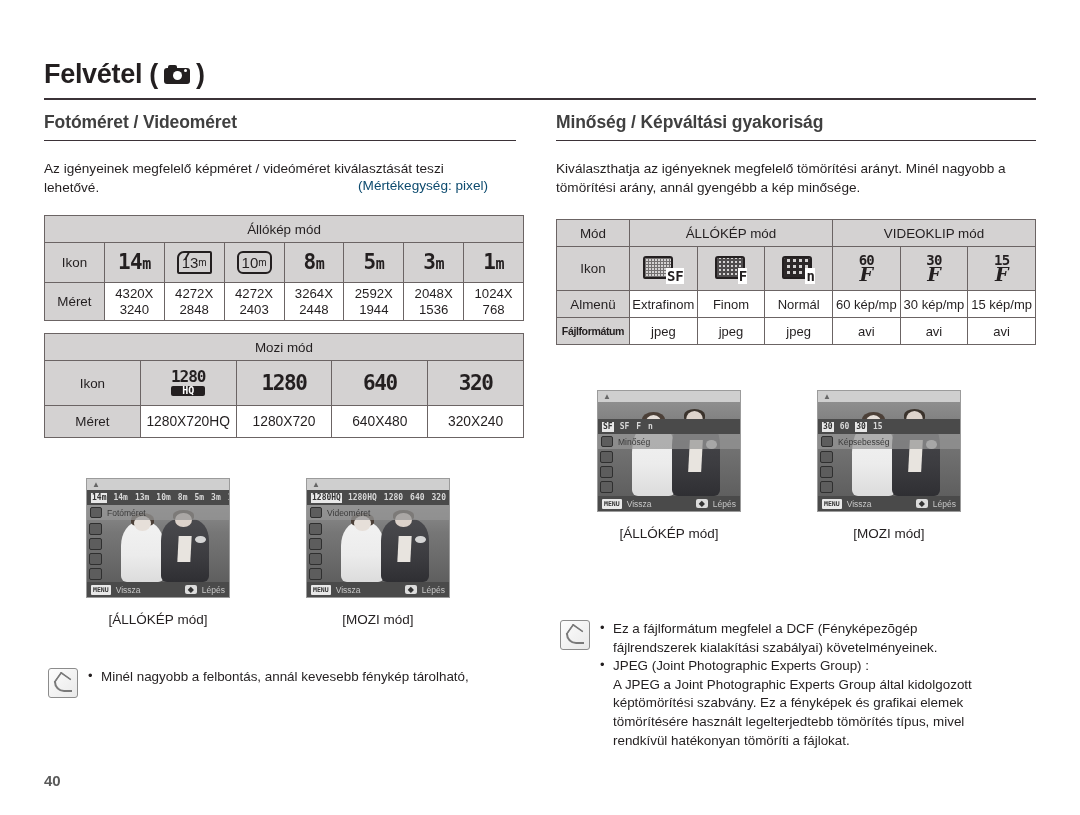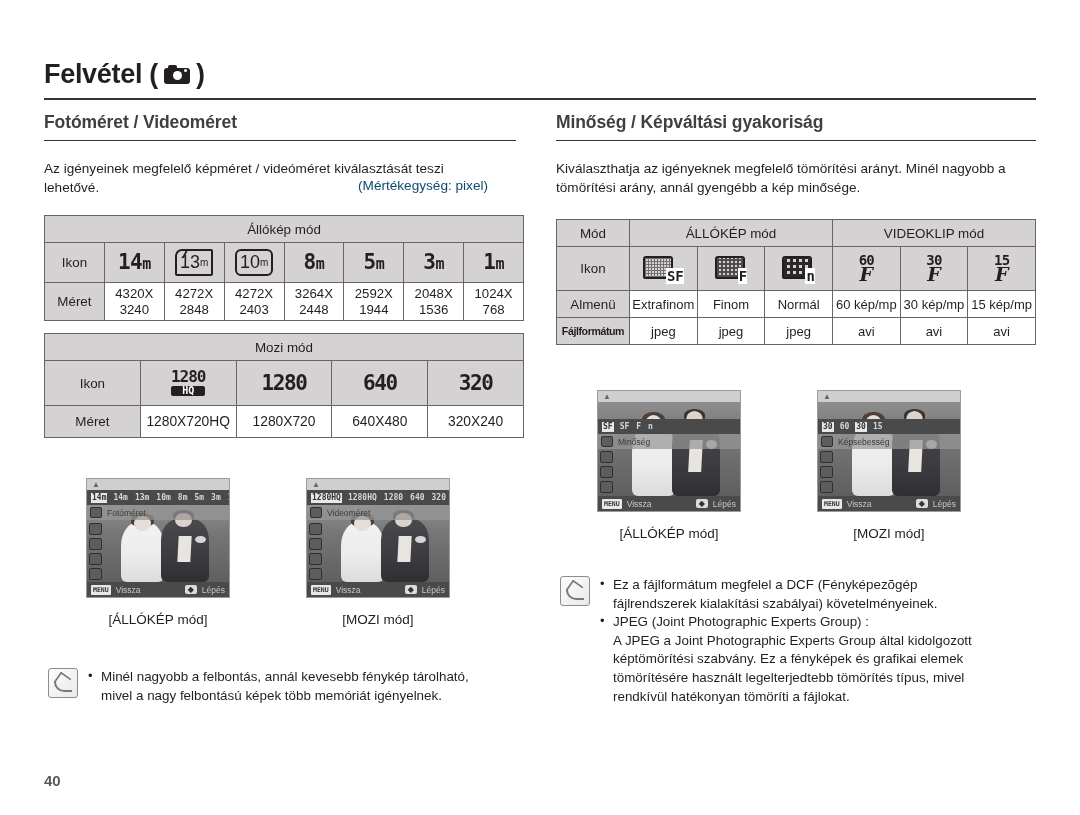--- a/index.html
+++ b/index.html
@@ -115,21 +115,21 @@
     display:inline-flex; align-items:center; justify-content:center;
     border:2.2px solid #231f20; padding:1px 3px; border-radius:2px;
   }
   .lcd-box.fold{ border-radius:7px 2px 2px 2px; position:relative; }
   .lcd-box.fold:before{
     content:""; position:absolute; left:-1px; top:-1px;
     width:8px; height:8px; border-right:2.2px solid #231f20;
     transform:skewX(-28deg);
   }
   .lcd-box.wavy{ border-radius:6px; }
-  .lcd-box .lcd-n{ font-size:18px; }
+  .lcd-box .lcd-n{ font-size:15px; }
   .lcd-box .lcd-u{ font-size:10px; }
 
   .lcd-1280hq{ display:inline-block; text-align:center; line-height:1; }
   .lcd-1280hq .top{ font-family:"DejaVu Sans Mono", monospace; font-weight:bold; font-size:16px; letter-spacing:-1px; display:block; }
   .lcd-1280hq .hq{
     display:block; background:#231f20; color:#ffffff; font-weight:bold;
     font-family:"DejaVu Sans Mono", monospace; font-size:10px;
     letter-spacing:0px; border-radius:2px; margin-top:1px; padding:0 8px;
   }
   .lcd-big{ font-family:"DejaVu Sans Mono", monospace; font-weight:bold; font-size:21px; letter-spacing:-1.4px; }
@@ -502,21 +502,20 @@
 <div class="shot-caption" style="left:306px; top:612px; width:144px;">[MOZI mód]</div>
 
 <div class="note" style="left:48px; top:668px; width:480px;">
   <div class="note-icon">
       <span class="pen"></span>
       <span class="swoosh"></span>
     </div>
   <ul>
     <li>
       <span>Minél nagyobb a felbontás, annál kevesebb fénykép tárolható,</span>
-      <span class="cont">mivel a nagy felbontású képek több memóriát igényelnek.</span>
     </li>
   </ul>
 </div>
 
 <div class="col" id="col-right">
 
   <h2 class="section-title">Minőség / Képváltási gyakoriság</h2>
 
   <p class="body-text" style="width:478px;">Kiválaszthatja az igényeknek megfelelő tömörítési arányt. Minél nagyobb a tömörítési arány, annál gyengébb a kép minősége.</p>
 
@@ -662,21 +661,21 @@
   </div>
   <div class="shot-bottom">
     <span class="menu-badge">MENU</span>
     <span>Vissza</span>
     <span class="ok-badge">◆</span>
     <span>Lépés</span>
   </div>
 </div>
 <div class="shot-caption" style="left:817px; top:526px; width:144px;">[MOZI mód]</div>
 
-<div class="note" style="left:560px; top:576px; width:480px;">
+<div class="note" style="left:560px; top:620px; width:480px;">
   <div class="note-icon">
       <span class="pen"></span>
       <span class="swoosh"></span>
     </div>
   <ul>
     <li>
       <span>Ez a fájlformátum megfelel a DCF (Fényképezõgép</span>
       <span class="cont">fájlrendszerek kialakítási szabályai) követelményeinek.</span>
     </li>
     <li>

